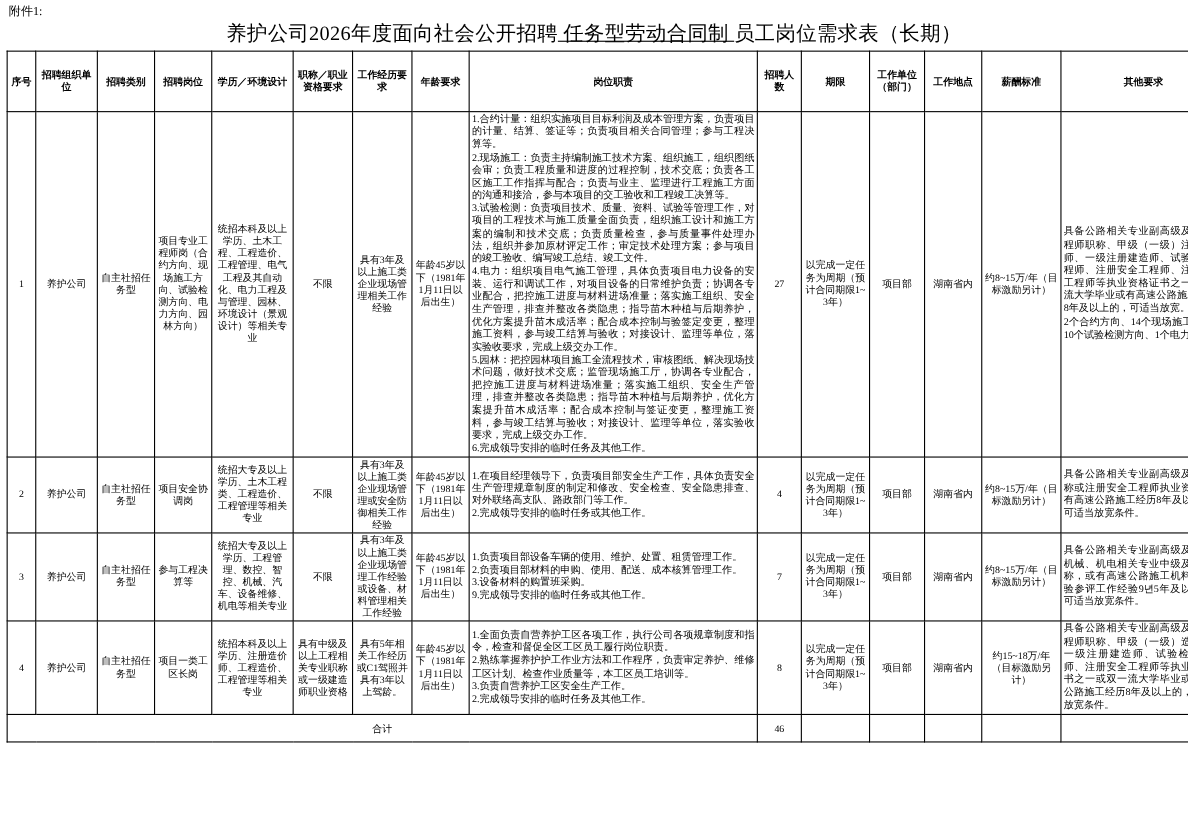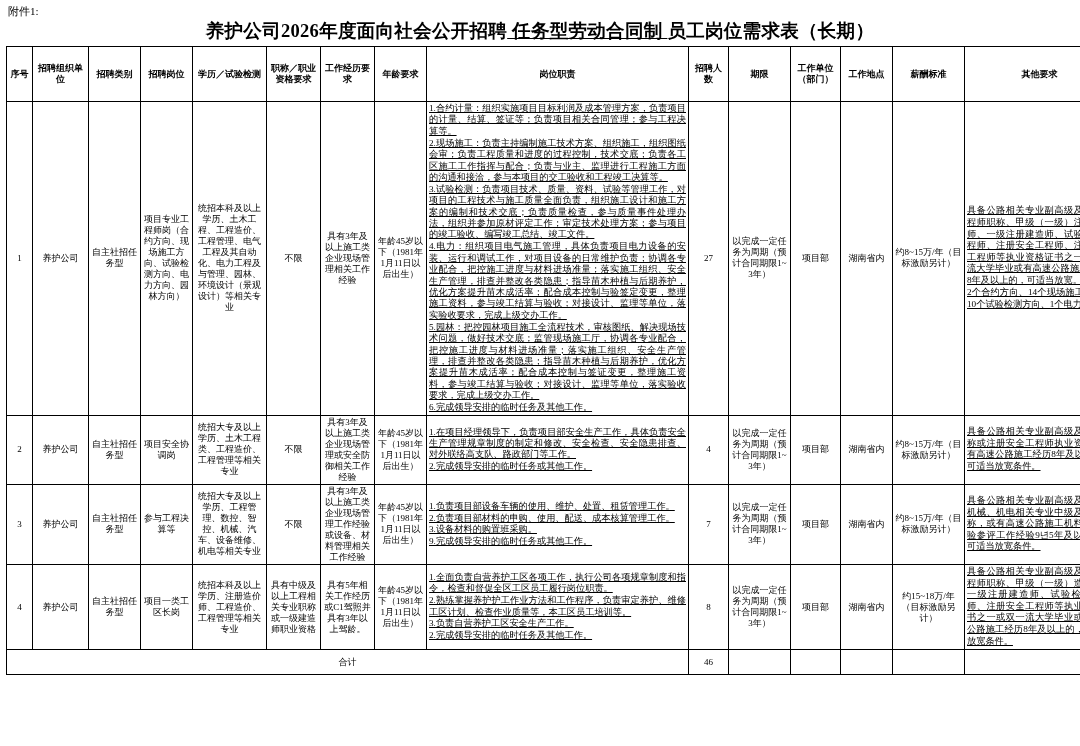--- a/index.html
+++ b/index.html
@@ -24,21 +24,21 @@
   .attach {
     font-size: 11px;
     line-height: 14px;
     padding-left: 2px;
     margin-bottom: 1px;
     font-family: "Liberation Serif", serif;
   }
   .doc-title {
     text-align: center;
     font-size: 18.5px;
-    font-weight: bold;
+    font-weight: normal;
     line-height: 24px;
     letter-spacing: 0.3px;
     margin: 0 0 3px 0;
     white-space: nowrap;
   }
   .doc-title .ul {
     text-decoration: underline;
   }
   table.main {
     border-collapse: collapse;
@@ -63,21 +63,20 @@
     padding: 2px 1px;
   }
   td.c {
     text-align: center;
     font-family: Liberation Serif, serif;
   }
   td.l {
     text-align: left;
     vertical-align: top;
     padding: 2px 3px;
-    text-decoration: underline;
   }
   .duty {
     font-size: 9.2px;
     line-height: 11.4px;
     text-align: justify;
   }
   .duty p {
     margin: 0 0 0.5px 0;
     text-indent: 0;
   }
@@ -132,21 +131,21 @@
       <col style="width:52px">
       <col style="width:72px">
       <col style="width:150px">
     </colgroup>
     <thead>
       <tr>
         <th>序号</th>
         <th>招聘组织单位</th>
         <th>招聘类别</th>
         <th>招聘岗位</th>
-        <th>学历／试验检测</th>
+        <th>学历／环境设计</th>
         <th>职称／职业资格要求</th>
         <th>工作经历要求</th>
         <th>年龄要求</th>
         <th>岗位职责</th>
         <th>招聘人数</th>
         <th>期限</th>
         <th>工作单位（部门）</th>
         <th>工作地点</th>
         <th>薪酬标准</th>
         <th>其他要求</th>

